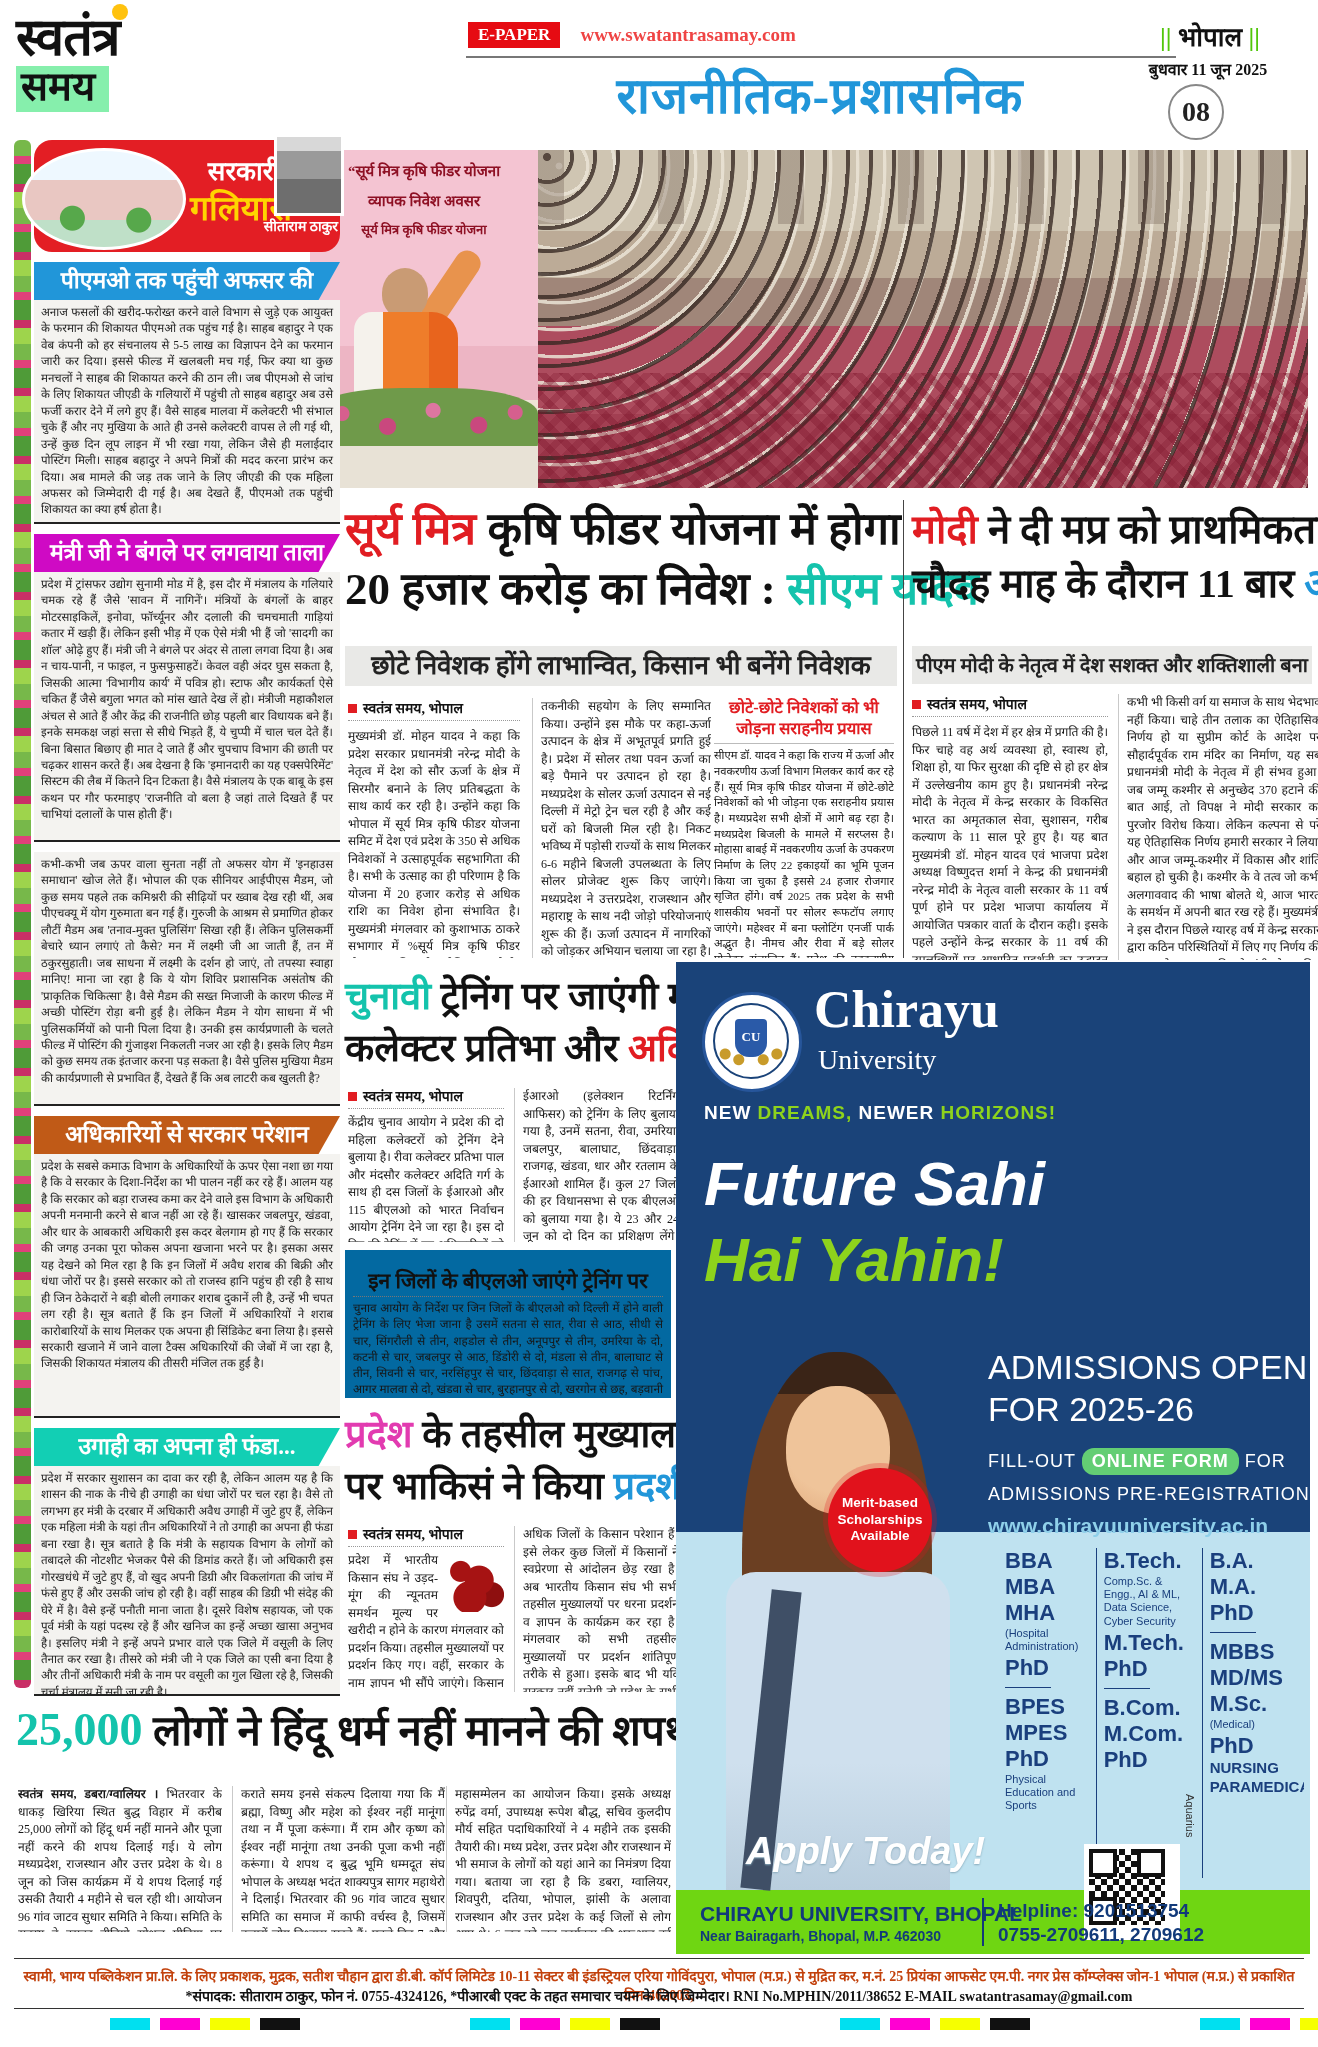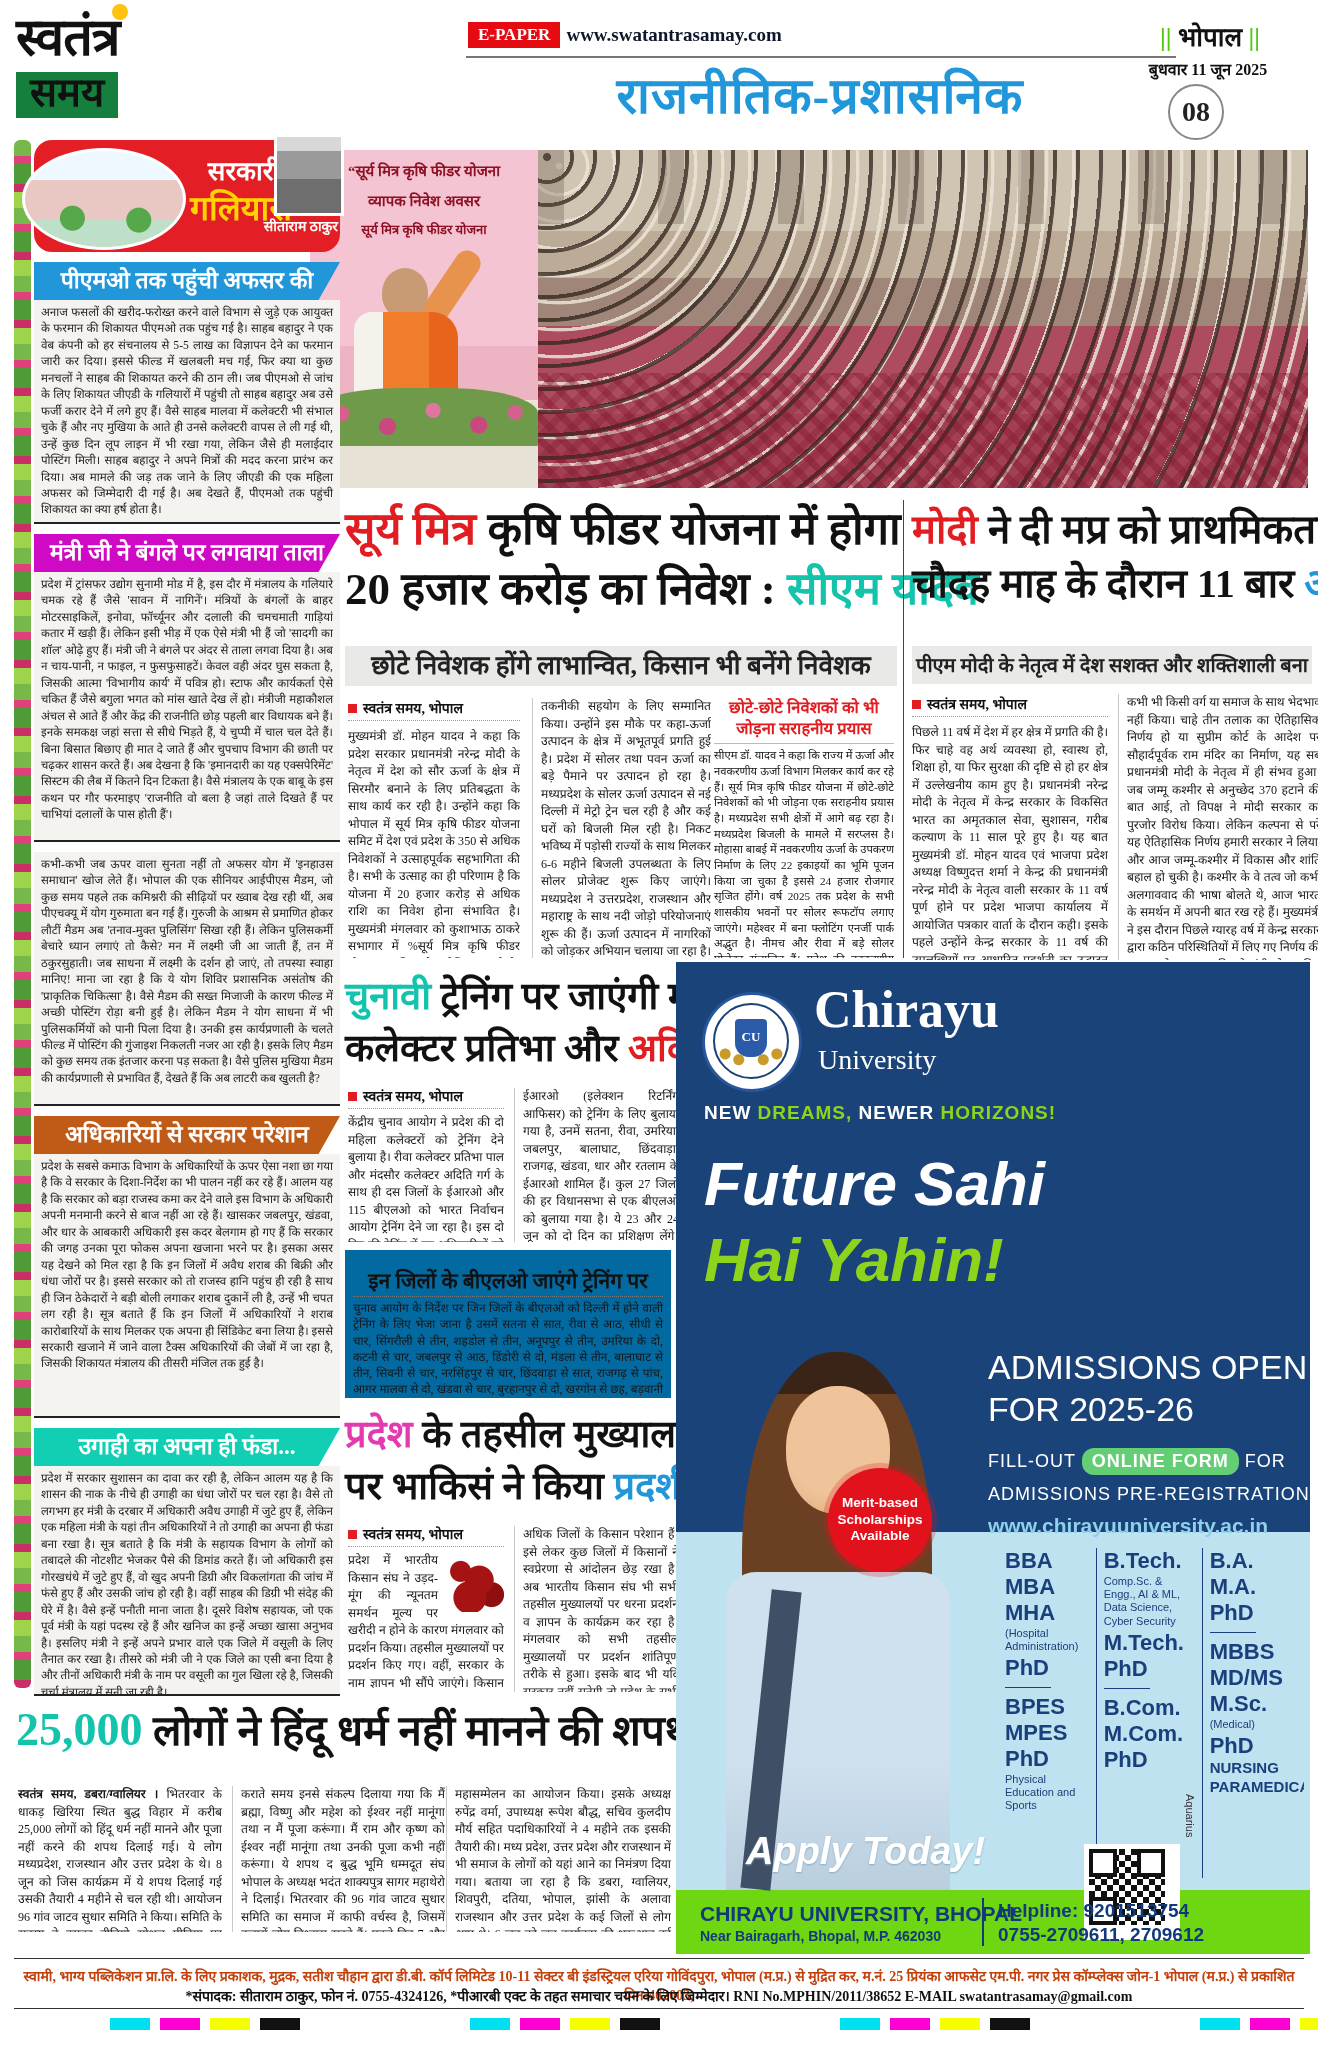--- a/index.html
+++ b/index.html
@@ -1,26 +1,26 @@
 <!DOCTYPE html>
 <html><head>
 <meta charset="utf-8">
 <style>
   html,body{margin:0;padding:0;background:#fff;font-family:"Liberation Serif","DejaVu Sans",serif;}
   #page{position:relative;width:1318px;height:2047px;background:#fff;overflow:hidden;}
   .abs{position:absolute;}
   
   #masthead{left:16px;top:12px;width:215px;height:110px;}
   #mast1{font-size:52px;font-weight:700;color:#111;line-height:1.0;letter-spacing:-1px;}
-  #mast2wrap{margin-top:8px;display:inline-block;background:#15803d;padding:0 14px 4px 14px;}
+  #mast2wrap{margin-top:2px;display:inline-block;background:#86efac;padding:0 14px 4px 5px;}
   #mast2{font-size:40px;font-weight:900;color:#111;line-height:1.05;}
   #mastdot{position:absolute;left:96px;top:-8px;width:16px;height:16px;border-radius:50%;background:#ffc20e;}
   #epaper-row{left:468px;top:22px;width:710px;height:30px;}
   #epaper-badge{display:inline-block;background:#e60b12;color:#fff;font-weight:bold;font-size:17px;padding:3px 10px;vertical-align:middle;}
-  #epaper-url{display:inline-block;color:#0f172a;font-size:19px;font-weight:bold;margin-left:2px;vertical-align:middle;}
+  #epaper-url{display:inline-block;color:#ef4444;font-size:19px;font-weight:bold;margin-left:16px;vertical-align:middle;}
   #head-rule{left:466px;top:56px;width:710px;height:0;border-top:2px solid #777;}
   #section-title{left:350px;top:60px;width:940px;text-align:center;font-size:50px;font-weight:900;color:#2196d9;letter-spacing:1px;}
   #city{left:1120px;top:18px;width:180px;text-align:center;font-size:26px;font-weight:900;color:#111;}
   .citybar{color:#52c60b;font-weight:900;}
   #dateline{left:1108px;top:58px;width:200px;text-align:center;font-size:16px;font-weight:bold;color:#111;}
   #pagenum{left:1168px;top:84px;width:52px;height:52px;border:2px solid #888;border-radius:50%;text-align:center;line-height:52px;font-size:28px;font-weight:bold;color:#222;background:#fff;}
   
   #photo{left:310px;top:150px;width:998px;height:338px;background:#d9cfбб;}
   #inset{position:absolute;left:0;top:0;width:228px;height:338px;background:linear-gradient(180deg,#f4c4d2 0 58%,#edb5c4 58% 74%,#efe4d6 74% 100%);overflow:hidden;border-right:4px solid #fff;}
   .banline{position:relative;color:#8e1024;font-weight:bold;text-align:center;margin-top:10px;font-size:15px;}

